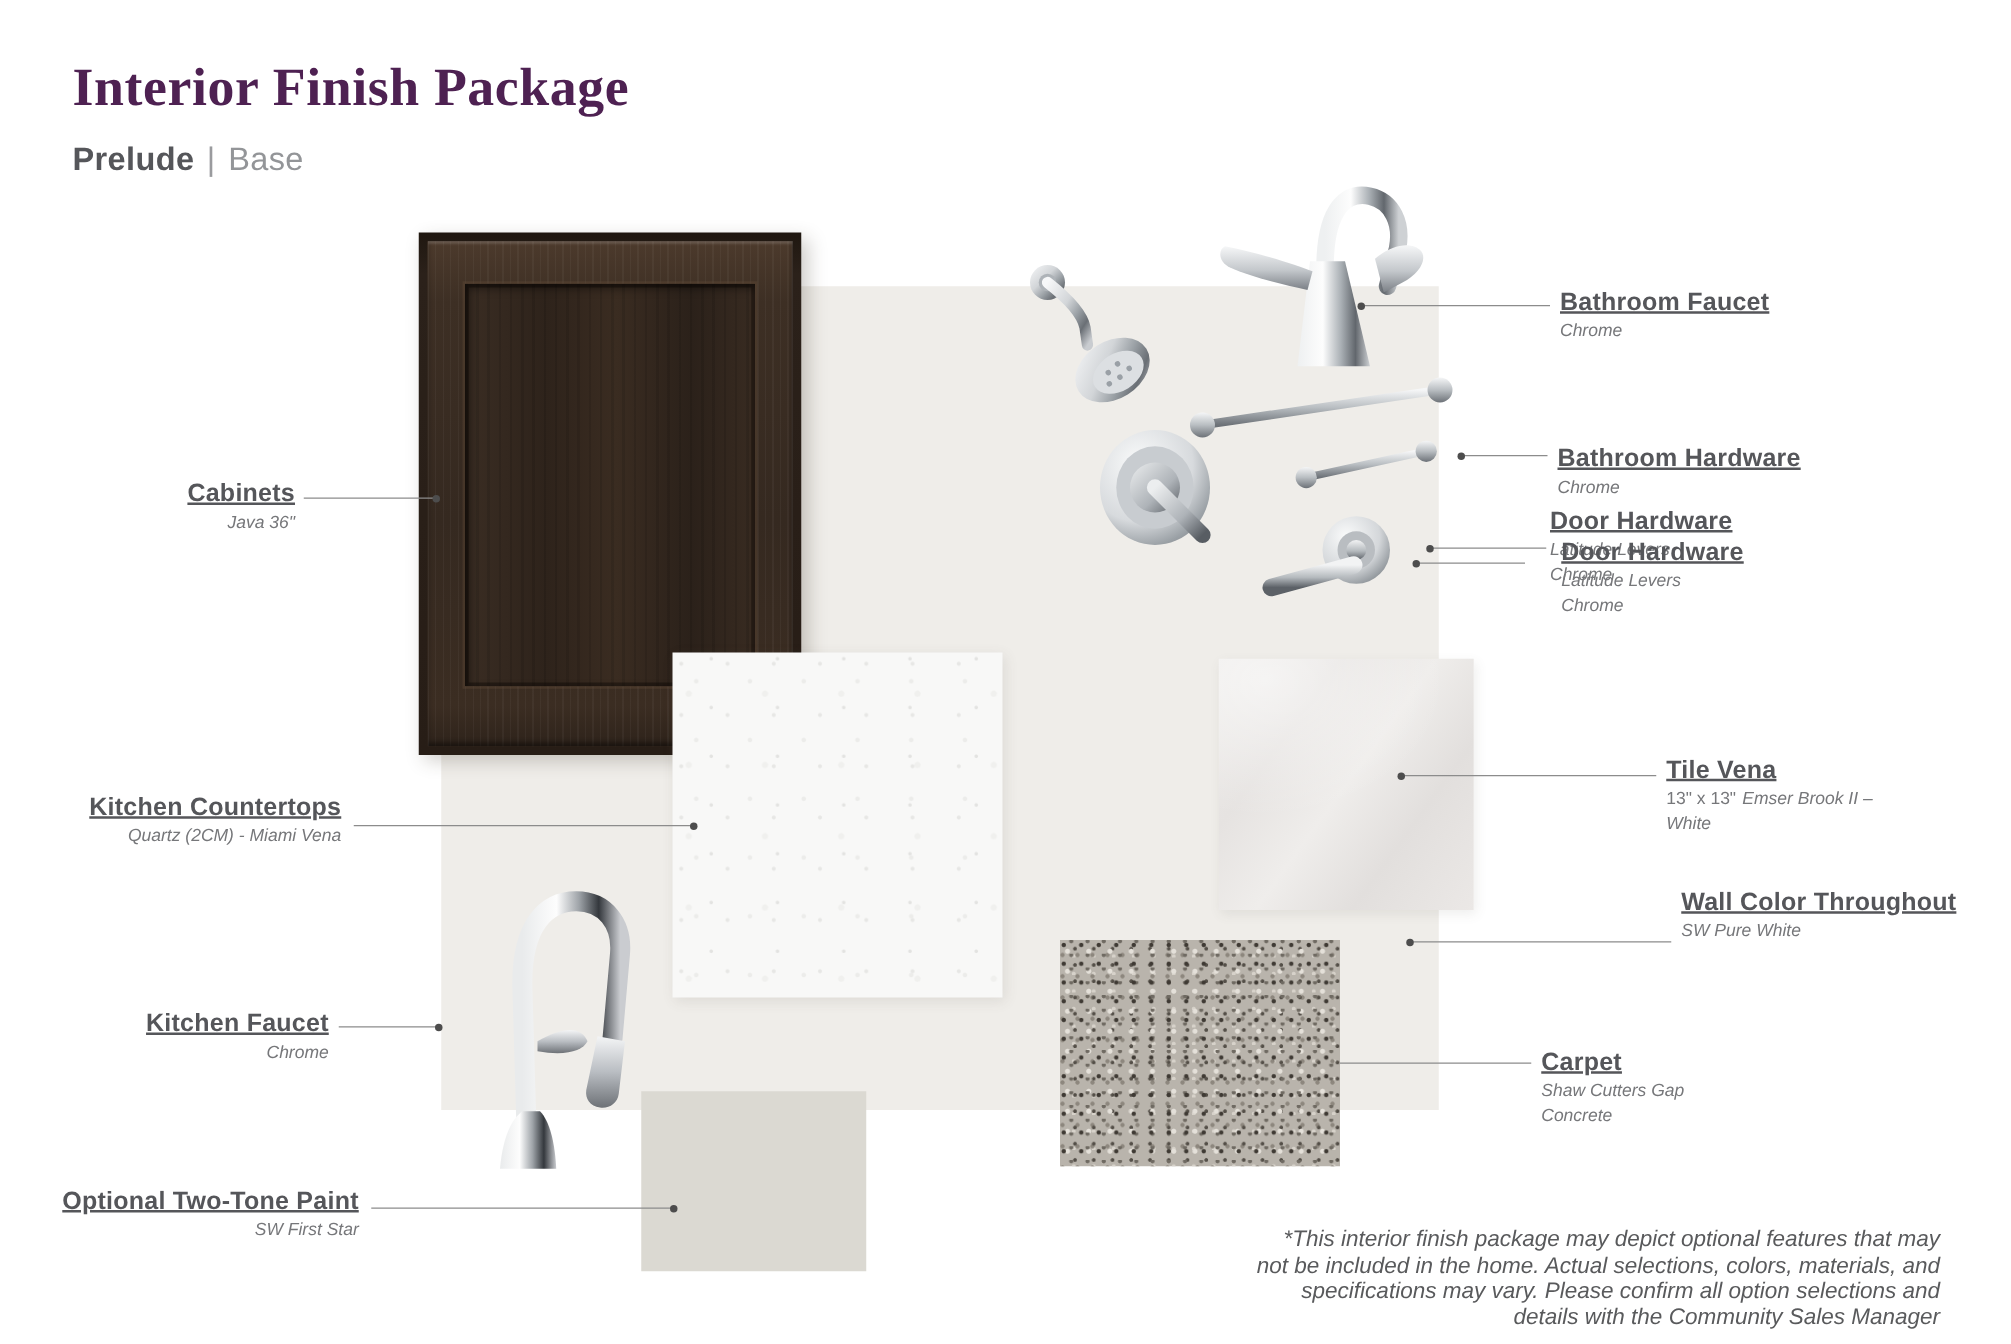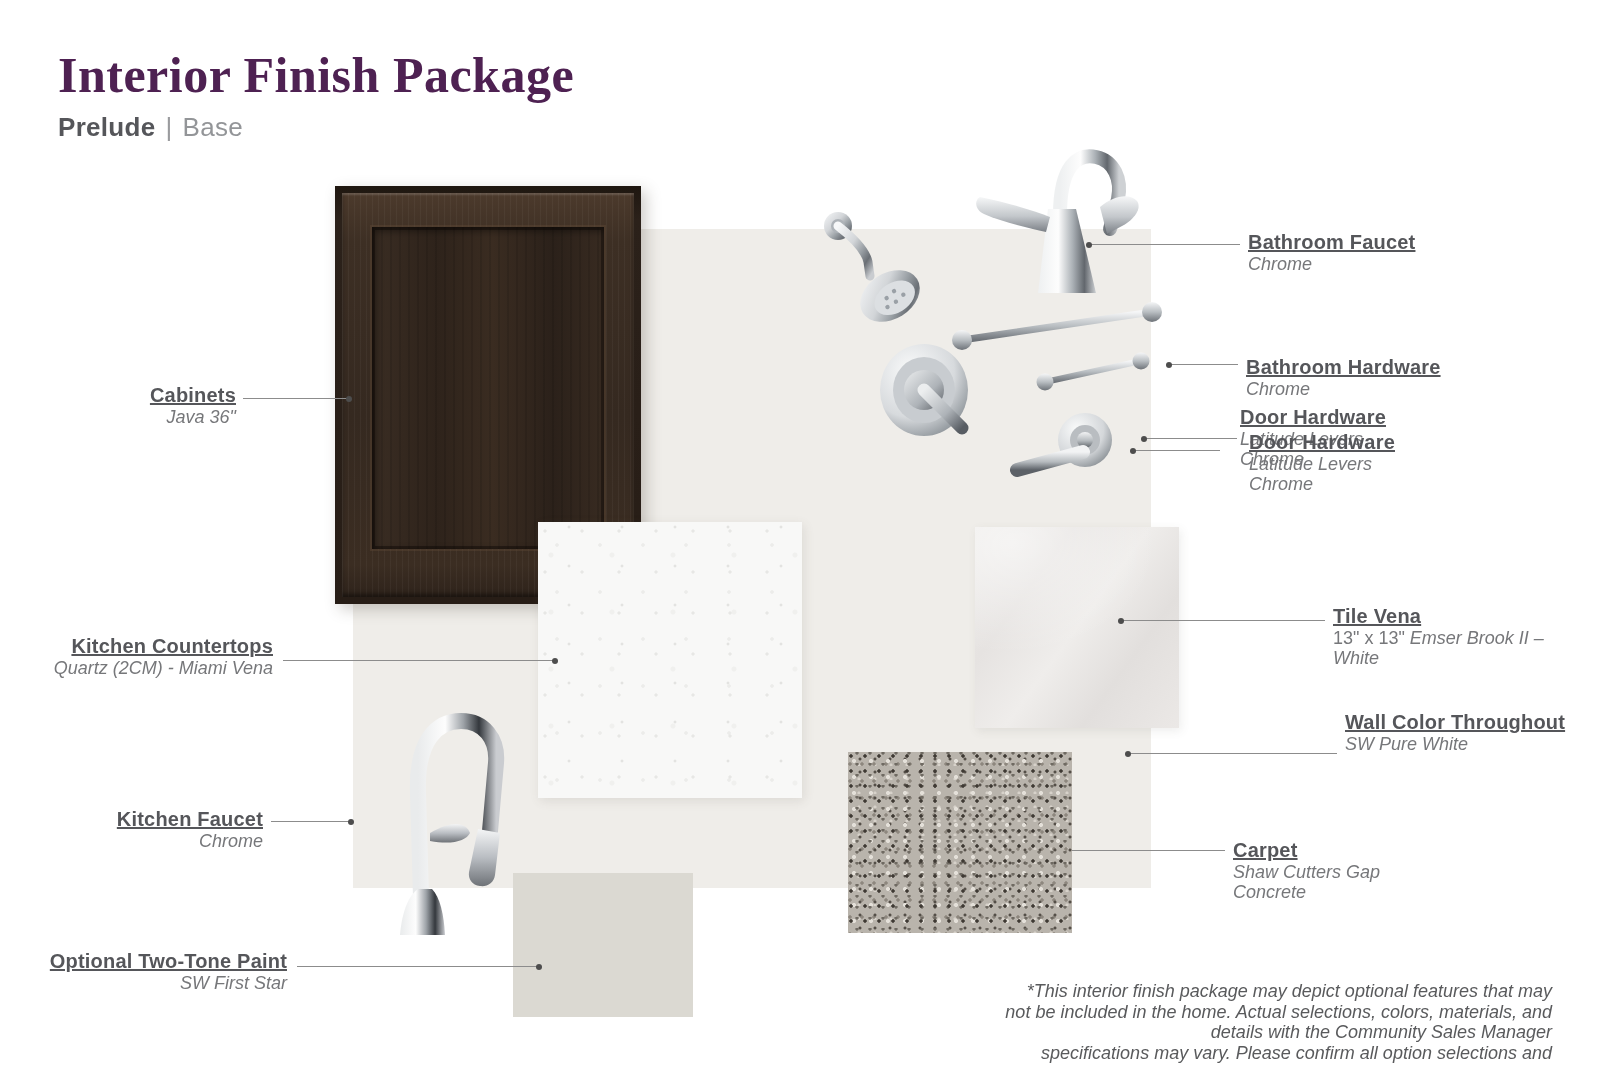--- a/index.html
+++ b/index.html
@@ -1,21 +1,21 @@
 <!DOCTYPE html>
 <html style="--accent-purple: #4e2152; --label-dark: #57585b; --label-muted: #76777a; --leader-line: #8c8c8c; --wall-bg: #efede9; --countertop-base: #f8f8f7; --tile-base: #e9e7e4; --carpet-base: #b9b4ac; --paint-swatch: #dbd9d2; --chrome-highlight: #f7f8f9; --chrome-shadow: #5f646a;"><head>
 <meta charset="utf-8">
 <style>
   html,body{margin:0;padding:0;background:#fff;}
   body{width:1609px;height:1075px;position:relative;overflow:hidden;
        font-family:"Liberation Sans",sans-serif;color:var(--label-dark,#57585b);}
 
   
   .page-title{position:absolute;left:58px;top:46px;
-    font-family:"Liberation Serif",serif;font-weight:bold;font-size:50px;
+    font-family:"Liberation Serif",serif;font-weight:bold;font-size:43px;
     color:var(--accent-purple,#4e2152);letter-spacing:.5px;}
   .page-subtitle{position:absolute;left:58px;top:112px;font-size:26px;letter-spacing:.3px;}
   .page-subtitle .pkg{font-weight:bold;color:#55565a;}
   .page-subtitle .sep{color:#9a9b9e;font-weight:normal;margin:0 10px;}
   .page-subtitle .tier{color:#939598;font-weight:normal;}
 
   
   .wall-panel{position:absolute;left:353px;top:229px;width:798px;height:659px;
     background:var(--wall-bg,#efede9);}
 
@@ -63,21 +63,21 @@
     background-size:14px 15px,13px 11px,17px 16px,15px 13px,12px 17px,16px 14px;}
   .paint-sample{position:absolute;left:513px;top:873px;width:180px;height:144px;
     background:var(--paint-swatch,#dbd9d2);}
 
   
   .fixture{position:absolute;}
 
   
   .label{position:absolute;line-height:23px;}
   .label .lt{font-weight:bold;font-size:20px;color:#55565a;letter-spacing:.2px;text-decoration:underline;}
-  .label .ls{font-style:italic;font-size:18px;line-height:20px;color:var(--label-muted,#76777a);}
+  .label .ls{font-style:italic;font-size:14px;line-height:20px;color:var(--label-muted,#76777a);}
   .label.ra{text-align:right;}
   .ls .sz{font-style:normal;margin-right:5px;}
 
   
   .leader{position:absolute;height:1px;background:var(--leader-line,#8c8c8c);}
   .leader .dot{position:absolute;width:6px;height:6px;border-radius:50%;background:#4d4d4d;top:-2.5px;}
   .dot-r{right:-2px;} .dot-l{left:-2px;}
 
   
   .disclaimer{position:absolute;left:952px;top:981px;width:600px;text-align:right;
@@ -316,15 +316,15 @@
 </div>
 <div class="label" style="left:1233px;top:839px">
   <div class="lt">Carpet</div>
   <div class="ls">Shaw Cutters Gap</div>
   <div class="ls">Concrete</div>
 </div>
 
 <div class="disclaimer">
   <div>*This interior finish package may depict optional features that may</div>
   <div>not be included in the home. Actual selections, colors, materials, and</div>
+  <div>specifications may vary. Please confirm all option selections and</div>
   <div>details with the Community Sales Manager</div>
-  <div>specifications may vary. Please confirm all option selections and</div>
 </div>
 
 </body></html>

